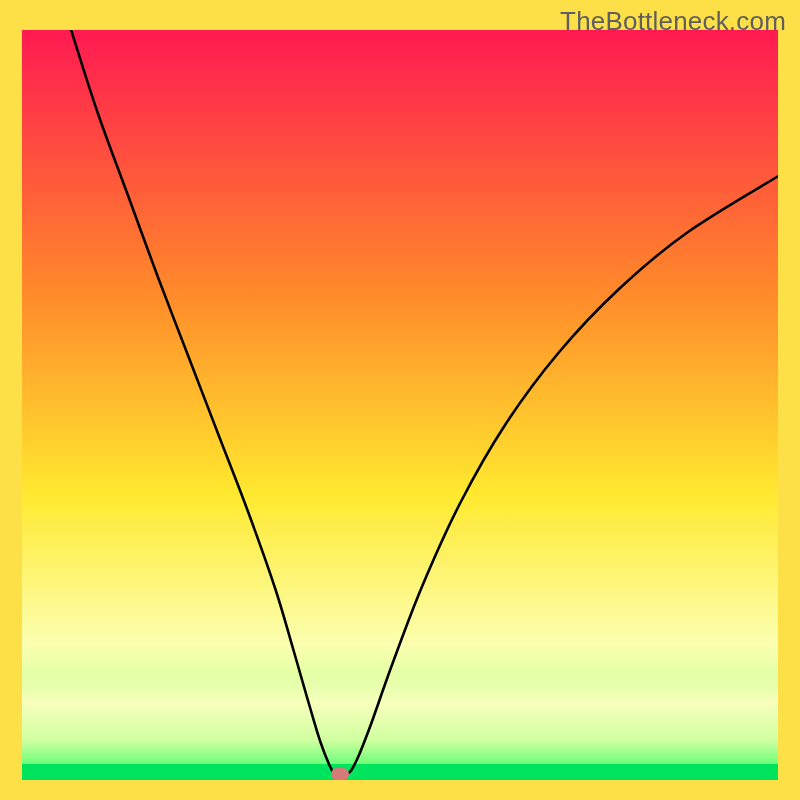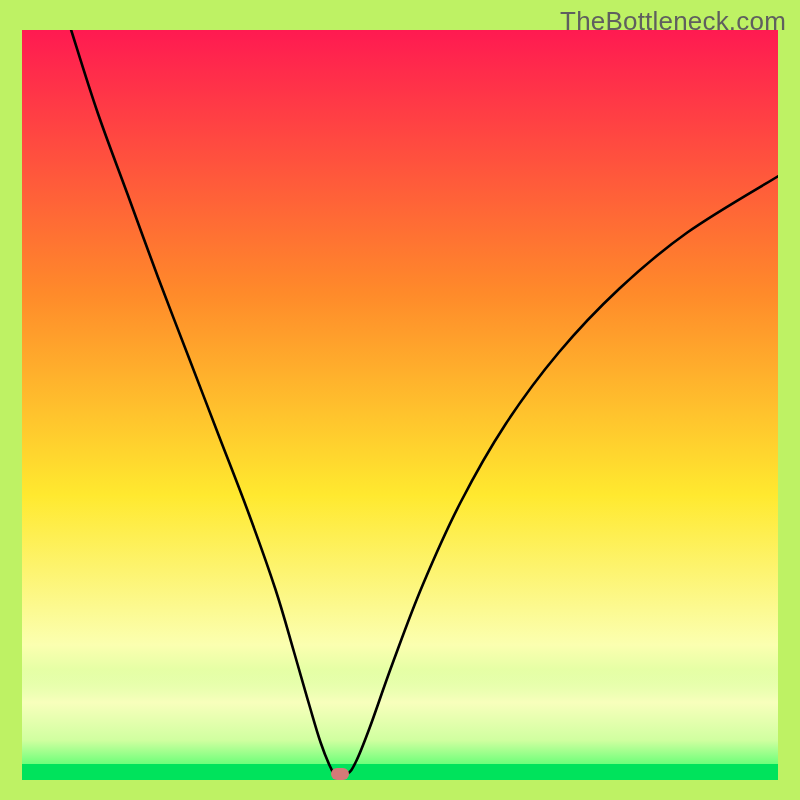--- a/index.html
+++ b/index.html
@@ -1,16 +1,16 @@
 <!DOCTYPE html>
 <html><head>
 <meta charset="utf-8">
 <style>
 body{margin:0;padding:0;width:800px;height:800px;overflow:hidden;font-family:Arial,Helvetica,sans-serif;background:#000}
-.stage{position:relative;width:800px;height:800px;background:#bef264}
+.stage{position:relative;width:800px;height:800px;background:#fde047}
 .watermark{position:absolute;top:6px;right:14px;color:#5f5f5f;font-size:26px;font-weight:400;z-index:10;letter-spacing:.2px}
 .plot-frame{position:absolute;left:22px;top:30px;width:756px;height:750px;overflow:hidden}
 .plot-area{position:absolute;inset:0}
 .green-strip{position:absolute;left:0;bottom:0;width:100%;height:16px;background:#00e35c}
 .pale-strip{position:absolute;left:0;bottom:16px;width:100%;height:95px;background:linear-gradient(to bottom,rgba(255,255,230,0) 0%,#f8ffbc 35%,#d0ffa0 75%,#6eff7a 100%)}
 svg.curve{position:absolute;inset:0}
 .marker{position:absolute;width:18px;height:12px;border-radius:6px;background:#d47a78;transform:translate(-50%,-50%)}
 </style>
 </head>
 <body>

